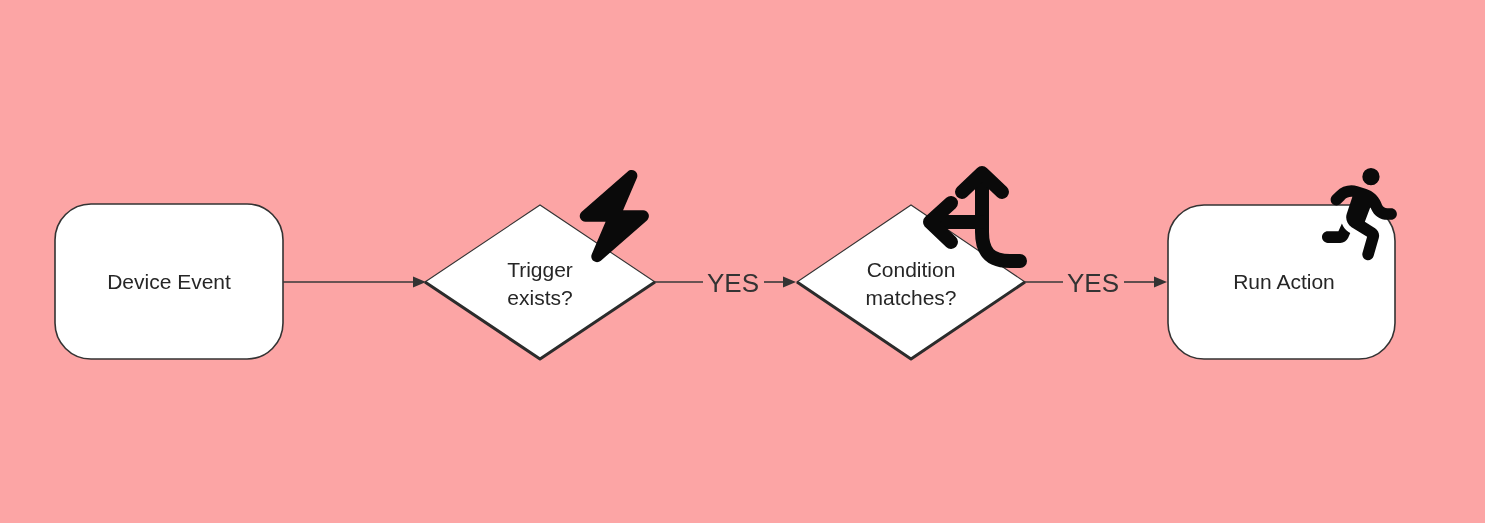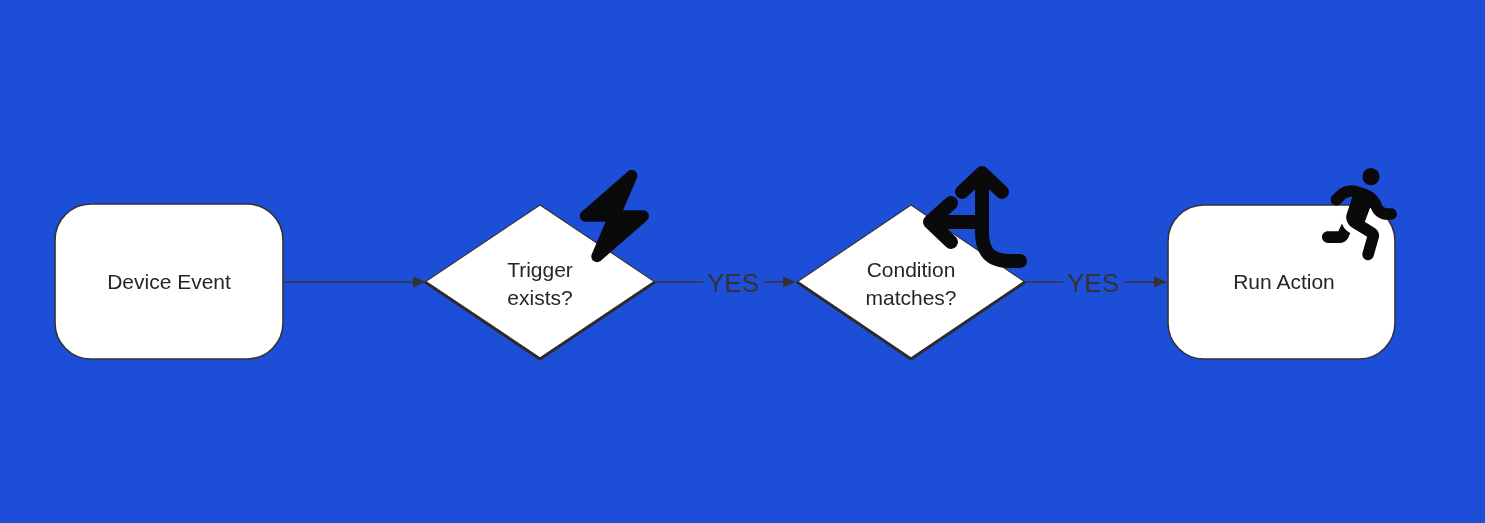--- a/index.html
+++ b/index.html
@@ -8,21 +8,21 @@
     background: #ffffff;
     width: 1485px;
     height: 523px;
     overflow: hidden;
     font-family: "Liberation Sans", sans-serif;
   }
   .canvas-wrap {
     position: relative;
     width: 1485px;
     height: 523px;
-    background: #1d4ed8;
+    background: #fca5a5;
   }
   svg { display: block; }
   .node-rect {
     fill: #ffffff;
     stroke: #333333;
     stroke-width: 1.6;
   }
   .diamond {
     fill: #ffffff;
     stroke: #333333;

